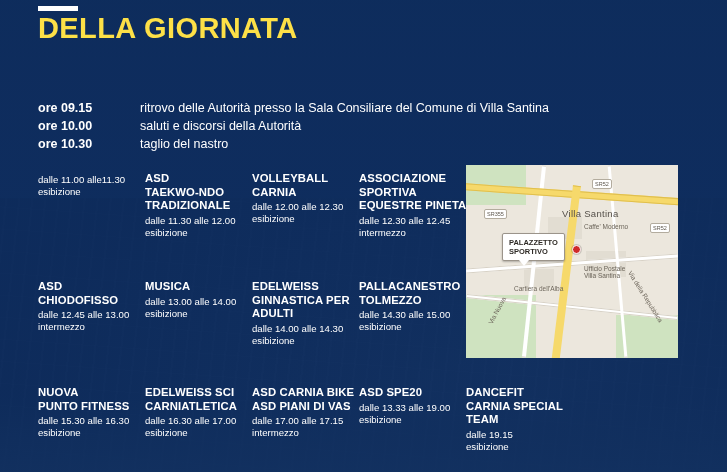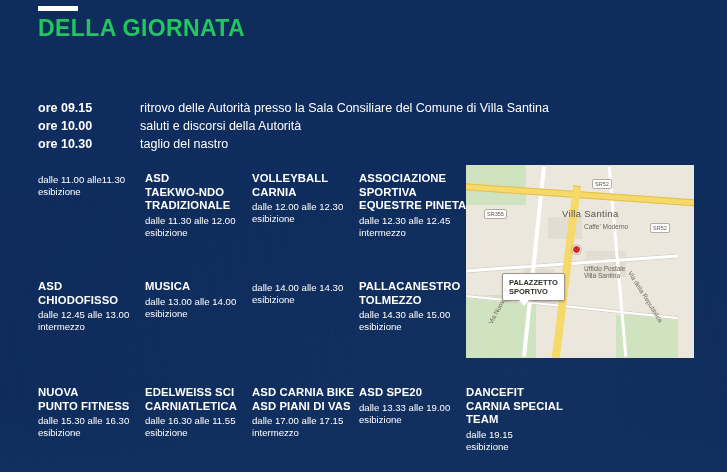--- a/index.html
+++ b/index.html
@@ -49,22 +49,22 @@
     margin-bottom: 2px;
   }
   .title {
     color: #ffffff;
     font-size: 23px;
     font-weight: bold;
     letter-spacing: 0.4px;
     line-height: 28px;
   }
   .title2 {
-    color: #22c55e;
-    font-size: 23px;
+    color: #fde047;
+    font-size: 29px;
     font-weight: bold;
     letter-spacing: 0.4px;
     line-height: 28px;
     margin-top: 1px;
   }
 
   
   .schedule { position: absolute; left: 38px; top: 101px; }
   .sched-row { display: flex; align-items: flex-start; margin-bottom: 4px; }
   .sched-time {
@@ -105,21 +105,21 @@
   .col0 { left: 0px; }
   .col1 { left: 107px; }
   .col2 { left: 214px; }
   .col3 { left: 321px; }
   .col4 { left: 428px; }
 
   
   #map {
     position: absolute;
     left: 466px; top: 165px;
-    width: 228px; height: 193px;
+    width: 212px; height: 193px;
     background: #ece7dd;
     overflow: hidden;
     border: 0;
   }
   .map-green {
     position: absolute; background: #cfe3c0;
   }
   .map-block {
     position: absolute; background: #e2ddd2;
   }
@@ -151,21 +151,20 @@
     line-height: 8px;
   }
   #callout {
     position: absolute;
     left: 36px; top: 68px;
     background: #ffffff;
     border: 1px solid #9b948a;
     padding: 4px 6px;
     border-radius: 2px;
     box-shadow: 0 1px 2px rgba(0,0,0,0.25);
-    margin-top: 40px;
   }
   #callout .callout-text {
     color: #2f2b26;
     font-size: 7.5px;
     font-weight: bold;
     line-height: 9px;
     white-space: nowrap;
   }
   #callout:after {
     content: "";
@@ -248,39 +247,40 @@
           <div class="entry-name">ASD<br>CHIODOFISSO</div>
           <div class="entry-time">dalle 12.45 alle 13.00</div>
           <div class="entry-type">intermezzo</div>
         </div>
         <div class="entry col1">
           <div class="entry-name">MUSICA</div>
           <div class="entry-time">dalle 13.00 alle 14.00</div>
           <div class="entry-type">esibizione</div>
         </div>
         <div class="entry col2">
+          <div class="entry-name">EDELWEISS<br>GINNASTICA PER<br>ADULTI</div>
           <div class="entry-time">dalle 14.00 alle 14.30</div>
           <div class="entry-type">esibizione</div>
         </div>
         <div class="entry col3">
           <div class="entry-name">PALLACANESTRO<br>TOLMEZZO</div>
           <div class="entry-time">dalle 14.30 alle 15.00</div>
           <div class="entry-type">esibizione</div>
         </div>
       </div>
 
       <div class="row row3">
         <div class="entry col0">
           <div class="entry-name">NUOVA<br>PUNTO FITNESS</div>
           <div class="entry-time">dalle 15.30 alle 16.30</div>
           <div class="entry-type">esibizione</div>
         </div>
         <div class="entry col1">
           <div class="entry-name">EDELWEISS SCI<br>CARNIATLETICA</div>
-          <div class="entry-time">dalle 16.30 alle 11.55</div>
+          <div class="entry-time">dalle 16.30 alle 17.00</div>
           <div class="entry-type">esibizione</div>
         </div>
         <div class="entry col2">
           <div class="entry-name">ASD CARNIA BIKE<br>ASD PIANI DI VAS</div>
           <div class="entry-time">dalle 17.00 alle 17.15</div>
           <div class="entry-type">intermezzo</div>
         </div>
         <div class="entry col3">
           <div class="entry-name">ASD SPE20</div>
           <div class="entry-time">dalle 13.33 alle 19.00</div>

